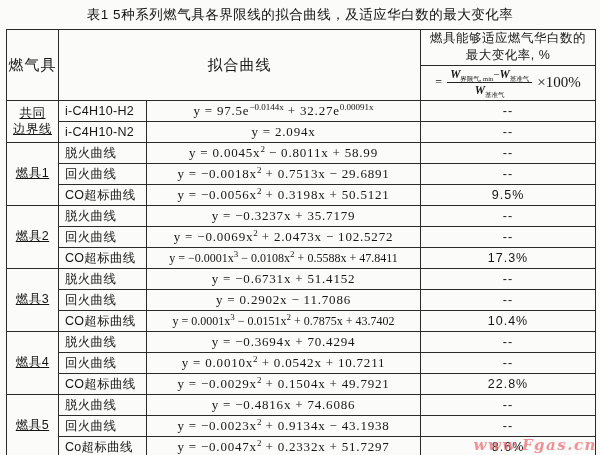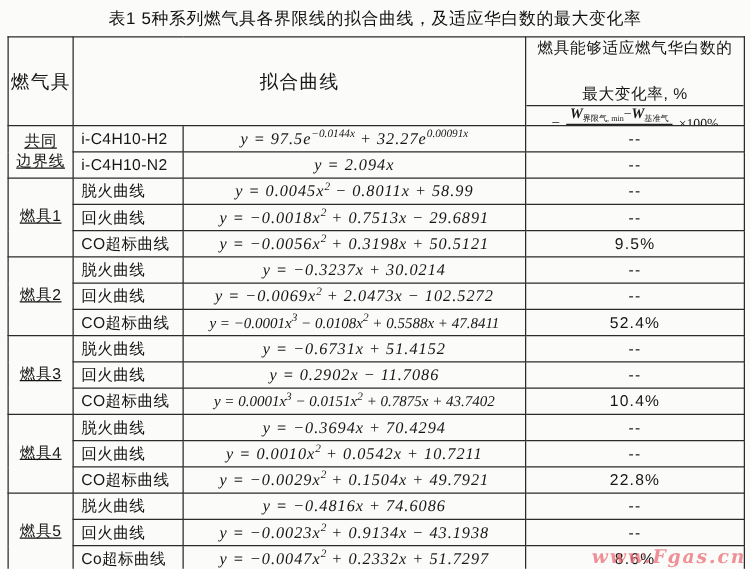--- a/index.html
+++ b/index.html
@@ -55,21 +55,20 @@
   .curve-cell {
     text-align: left !important;
     padding-left: 6px !important;
     font-size: 12.5px;
     letter-spacing: 0.3px;
     white-space: nowrap;
     margin-top: 30px;
   }
   .eq-cell {
     font-family: "Liberation Serif", serif;
-    font-style: italic;
     white-space: nowrap;
   }
   .eq-cell.eq { font-size: 13px; letter-spacing: 0.8px; }
   .eq-cell.eq-long { font-size: 12px; letter-spacing: 0px; }
   .eq-cell sup {
     font-size: 9px;
     letter-spacing: 0;
     vertical-align: super;
     line-height: 0;
   }
@@ -84,21 +83,20 @@
   }
   .rate-top {
     flex: 1 1 50%;
     display: flex;
     flex-direction: column;
     justify-content: center;
     align-items: center;
     font-size: 12.5px;
     line-height: 1.35;
     letter-spacing: 0.5px;
-    gap: 20px;
   }
   .rate-formula {
     flex: 1 1 50%;
     border-top: 1.4px solid #2b2b2b;
     display: flex;
     justify-content: center;
     align-items: center;
     gap: 5px;
     font-family: "Liberation Serif", serif;
     font-size: 11px;
@@ -112,21 +110,21 @@
   }
   .frac .num { border-bottom: 1px solid #222; padding: 0 3px 1px 3px; }
   .frac .den { padding-top: 1px; }
   .w-var { font-style: italic; font-weight: bold; font-size: 11.5px; }
   .frac sub, .rate-formula sub {
     font-size: 6.5px;
     vertical-align: sub;
     line-height: 0;
     letter-spacing: 0;
   }
-  .times-txt { font-size: 11px; }
+  .times-txt { font-size: 15px; }
   .eq-sign { font-size: 12px; }
   .watermark {
     position: absolute;
     right: 3px;
     bottom: 1px;
     font-family: "DejaVu Serif", serif;
     font-style: italic;
     font-weight: bold;
     font-size: 15px;
     letter-spacing: 1.5px;
@@ -194,32 +192,32 @@
           <td class="rate-cell">--</td>
         </tr>
         <tr>
           <td class="curve-cell">CO超标曲线</td>
           <td class="eq-cell eq">y = −0.0056x<sup>2</sup> + 0.3198x + 50.5121</td>
           <td class="rate-cell">9.5%</td>
         </tr>
         <tr>
           <td rowspan="3" class="group-cell">燃具2</td>
           <td class="curve-cell">脱火曲线</td>
-          <td class="eq-cell eq">y = −0.3237x + 30.0214</td>
+          <td class="eq-cell eq">y = −0.3237x + 35.7179</td>
           <td class="rate-cell">--</td>
         </tr>
         <tr>
           <td class="curve-cell">回火曲线</td>
           <td class="eq-cell eq">y = −0.0069x<sup>2</sup> + 2.0473x − 102.5272</td>
           <td class="rate-cell">--</td>
         </tr>
         <tr>
           <td class="curve-cell">CO超标曲线</td>
           <td class="eq-cell eq-long">y = −0.0001x<sup>3</sup> − 0.0108x<sup>2</sup> + 0.5588x + 47.8411</td>
-          <td class="rate-cell">52.4%</td>
+          <td class="rate-cell">17.3%</td>
         </tr>
         <tr>
           <td rowspan="3" class="group-cell">燃具3</td>
           <td class="curve-cell">脱火曲线</td>
           <td class="eq-cell eq">y = −0.6731x + 51.4152</td>
           <td class="rate-cell">--</td>
         </tr>
         <tr>
           <td class="curve-cell">回火曲线</td>
           <td class="eq-cell eq">y = 0.2902x − 11.7086</td>

